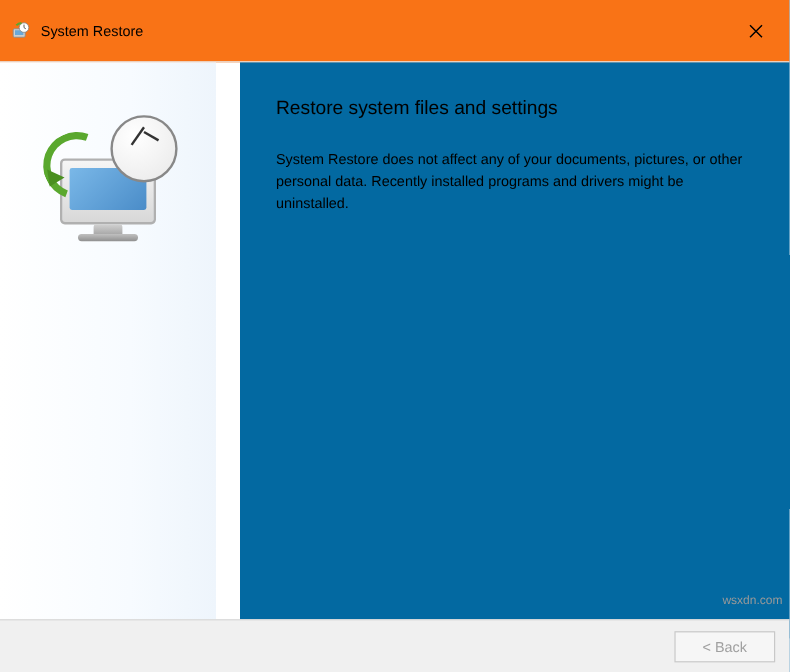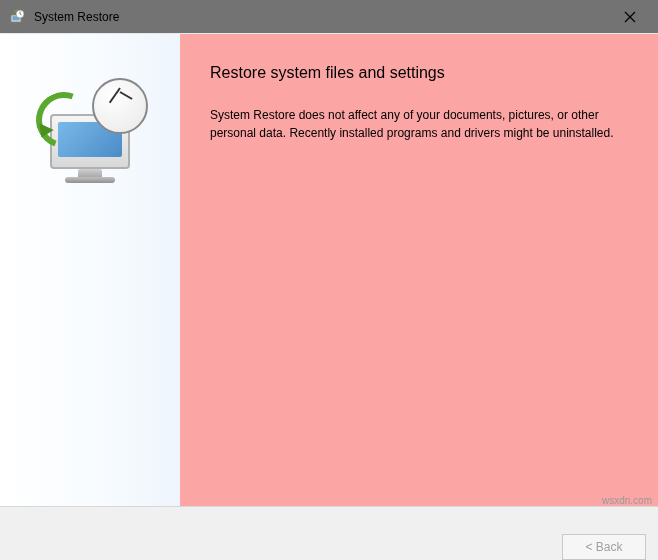--- a/index.html
+++ b/index.html
@@ -10,26 +10,26 @@
     body {
       font-family: "Segoe UI", Tahoma, sans-serif;
       font-size: 12px;
       background: #fff;
       width: 658px;
       height: 560px;
       overflow: hidden;
       position: relative;
     }
     .titlebar {
-      height: 34px;
+      height: 52px;
       display: flex;
       align-items: center;
       padding: 0 8px;
       border-bottom: 1px solid #e8e8e8;
-      background: #737373;
+      background: #f97316;
     }
     .titlebar .icon {
       width: 18px;
       height: 18px;
       margin-right: 8px;
       display: inline-flex;
       align-items: center;
       justify-content: center;
     }
     .titlebar .title {
@@ -55,45 +55,46 @@
       width: 180px;
       background: linear-gradient(to right, #ffffff 0%, #f7fbff 60%, #eef5fc 100%);
       display: flex;
       align-items: flex-start;
       justify-content: center;
       padding-top: 40px;
     }
     .main {
       flex: 1;
       padding: 30px 30px 0 30px;
-      background: #fca5a5;
+      background: #0369a1;
+      margin-left: 20px;
     }
     .heading {
       font-size: 16px;
       font-weight: 400;
       color: #000;
       margin-bottom: 24px;
     }
     .para {
       font-size: 12px;
       color: #000;
       line-height: 1.5;
       margin-bottom: 18px;
       max-width: 410px;
     }
     .footer {
       position: absolute;
       bottom: 0;
       left: 0;
       right: 0;
-      height: 54px;
+      height: 44px;
       background: #f0f0f0;
       border-top: 1px solid #d8d8d8;
       display: flex;
-      align-items: flex-end;
+      align-items: center;
       justify-content: flex-end;
       padding: 0 12px;
       gap: 24px;
     }
     .btn {
       min-width: 84px;
       height: 26px;
       background: #fdfdfd;
       border: 1px solid #c8c8c8;
       font-size: 12px;

